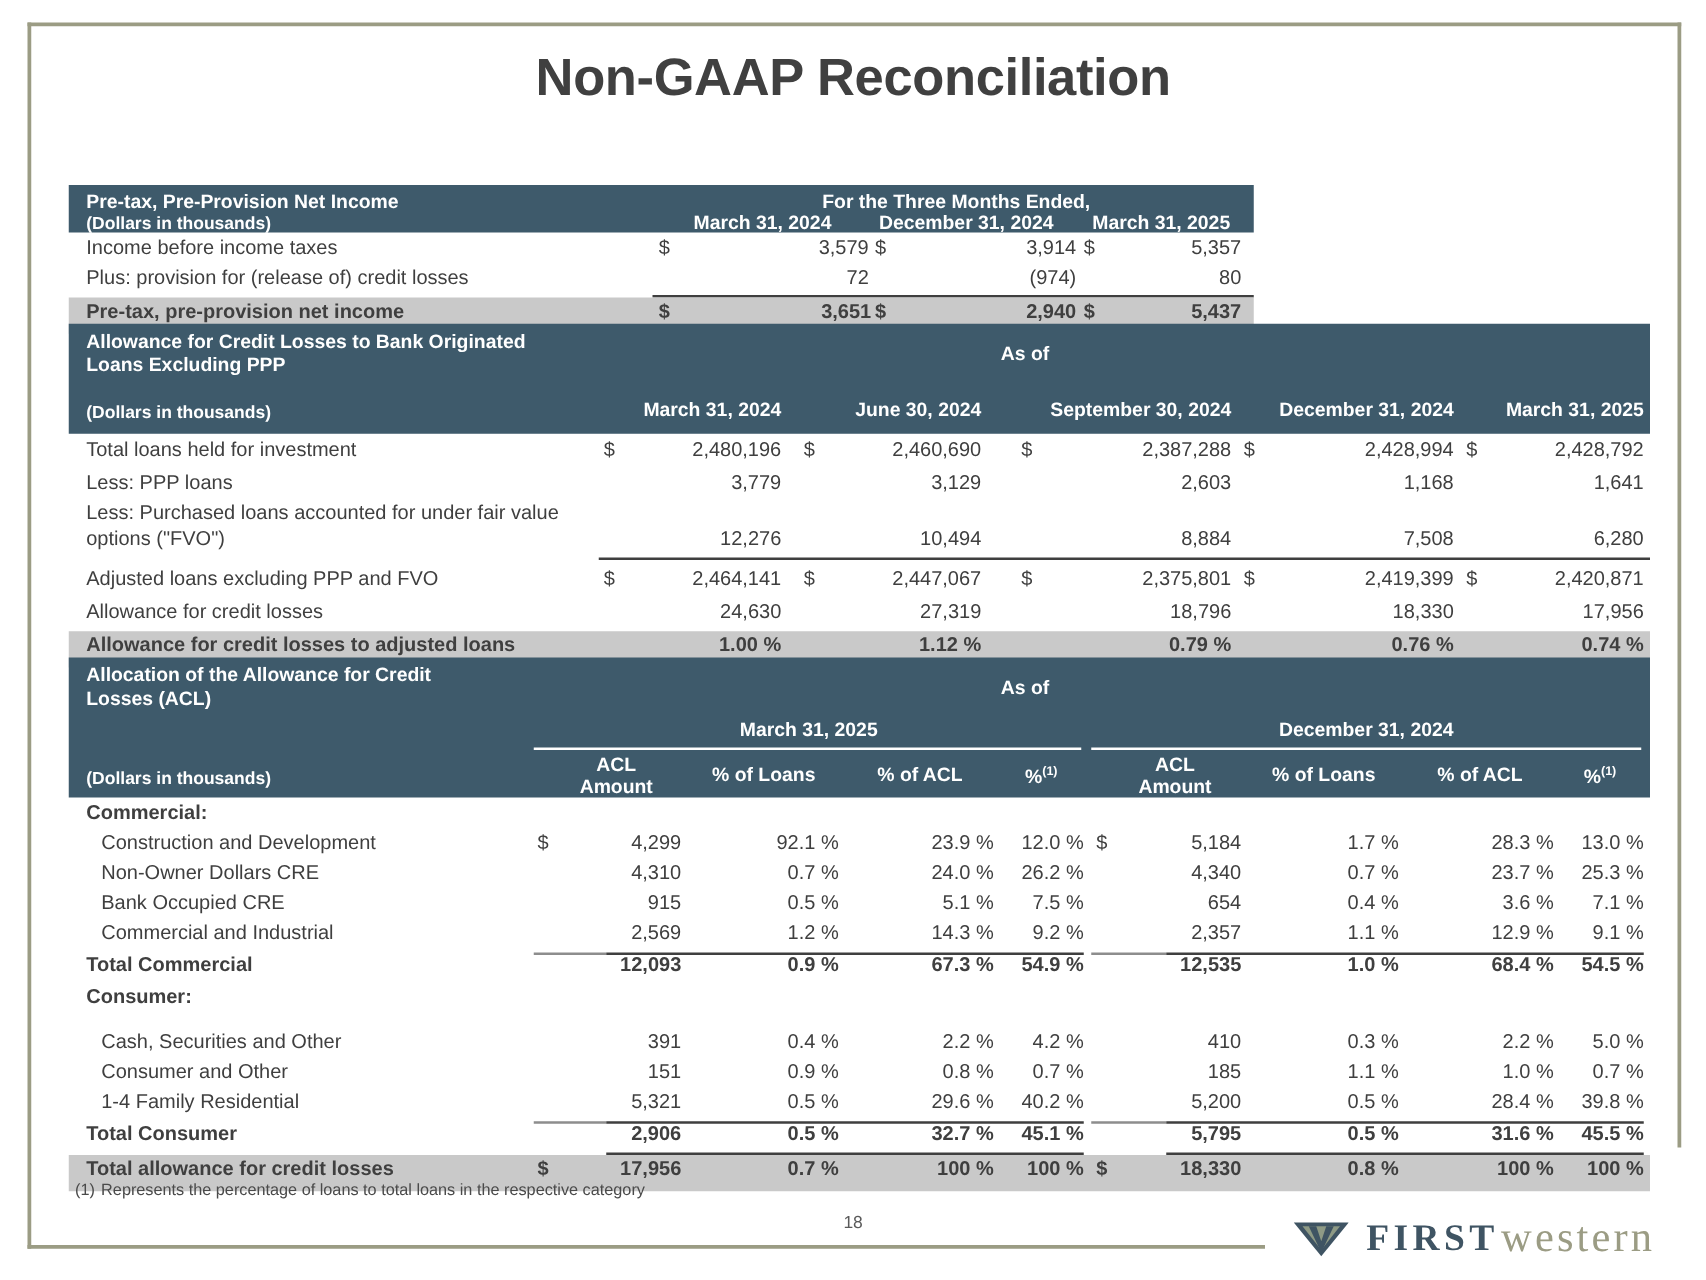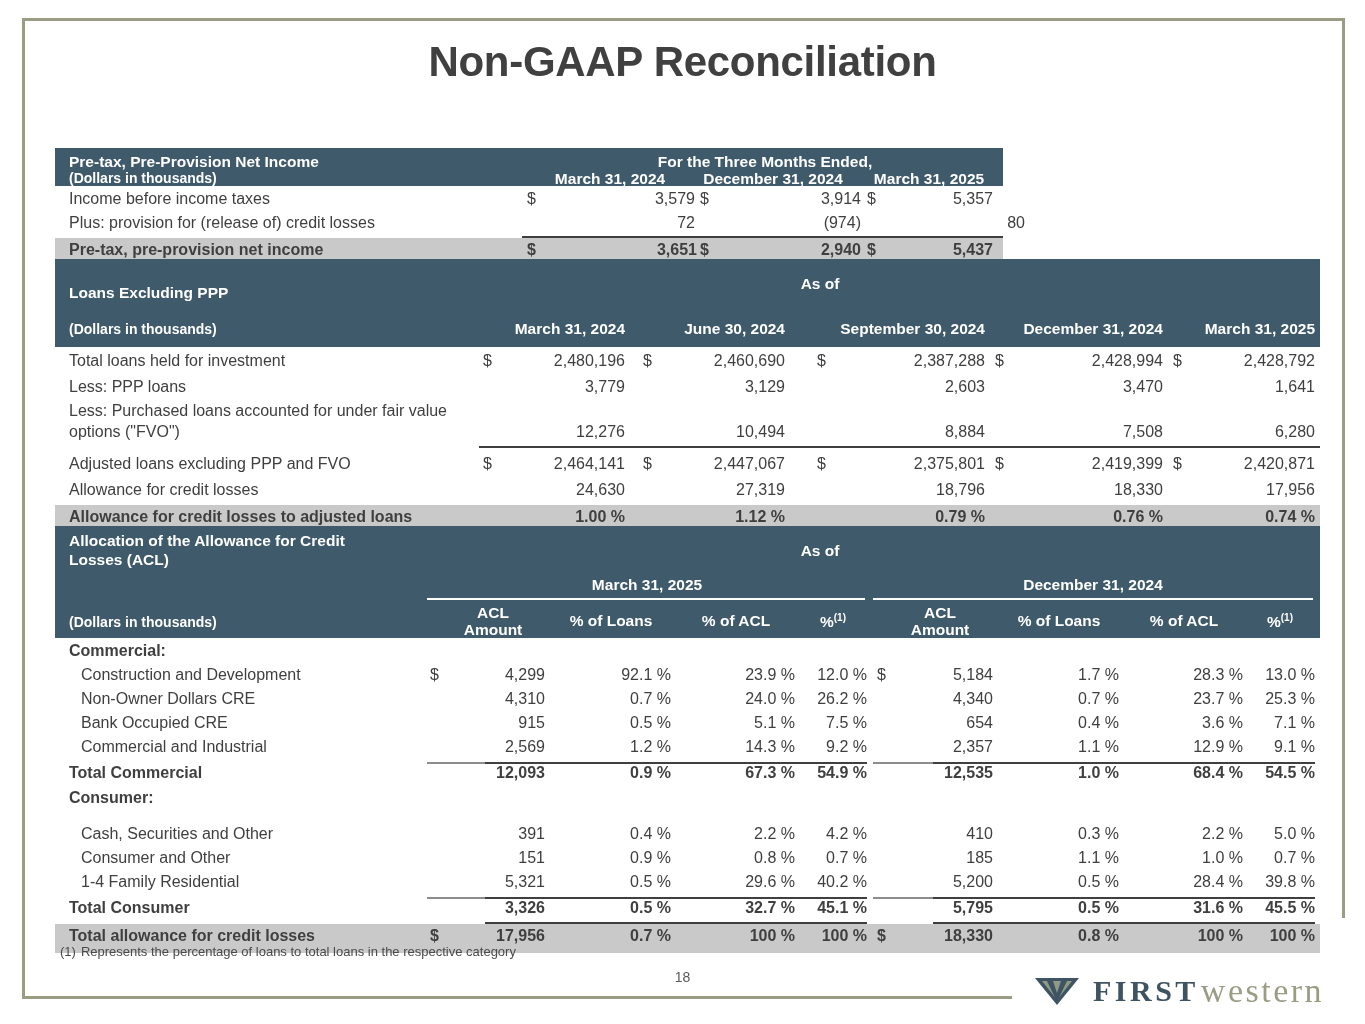--- a/index.html
+++ b/index.html
@@ -176,38 +176,39 @@
       <span class="cur" style="left:645px;">$</span>
       <span class="num" style="left:650px; width:156px;">3,914</span>
       <span class="cur" style="left:812px;">$</span>
       <span class="num" style="left:818px; width:120px;">5,357</span>
     </div>
 
     <div class="row" style="height:24px; padding-top:2px;">
       <span class="lbl">Plus: provision for (release of) credit losses</span>
       <span class="num" style="left:480px; width:160px;">72</span>
       <span class="num" style="left:650px; width:156px;">(974)</span>
-      <span class="num" style="left:850px; width:120px;">80</span>
+      <span class="num" style="left:818px; width:120px;">80</span>
       <span class="rule" style="left:467px; top:24px; width:481px;"></span>
     </div>
 
     <div class="row grayrow" style="height:26px; padding-top:3px;">
       <span class="lbl">Pre-tax, pre-provision net income</span>
       <span class="cur" style="left:472px;">$</span>
       <span class="num" style="left:454px; width:160px;padding-left:28px;">3,651</span>
       <span class="cur" style="left:645px;">$</span>
       <span class="num" style="left:650px; width:156px;">2,940</span>
       <span class="cur" style="left:812px;">$</span>
       <span class="num" style="left:818px; width:120px;">5,437</span>
     </div>
   </div>
 
   <div class="tbl" id="table2" style="left:55px; top:259px; width:1265px;">
 
     <div class="hdr" style="position:relative; height:88px;">
+      <div class="hdr-label" style="top:6px;">Allowance for Credit Losses to Bank Originated</div>
       <div class="hdr-label" style="top:25px;">Loans Excluding PPP</div>
       <div class="hdr-center" style="left:680px; top:16px; width:170px;">As of</div>
       <div class="hdr-sub" style="top:62px;">(Dollars in thousands)</div>
       <div class="hdr-col" style="left:400px; top:61px; width:170px;">March 31, 2024</div>
       <div class="hdr-col" style="left:580px; top:61px; width:150px;">June 30, 2024</div>
       <div class="hdr-col" style="left:740px; top:61px; width:190px;">September 30, 2024</div>
       <div class="hdr-col" style="left:928px; top:61px; width:180px;">December 31, 2024</div>
       <div class="hdr-col" style="left:1110px; top:61px; width:150px;">March 31, 2025</div>
     </div>
 
@@ -223,21 +224,21 @@
       <span class="num" style="left:948px; width:160px;">2,428,994</span>
       <span class="cur" style="left:1118px;">$</span>
       <span class="num" style="left:1125px; width:135px;">2,428,792</span>
     </div>
 
     <div class="row" style="height:24px; padding-top:2px;">
       <span class="lbl">Less: PPP loans</span>
       <span class="num" style="left:435px; width:135px;">3,779</span>
       <span class="num" style="left:595px; width:135px;">3,129</span>
       <span class="num" style="left:770px; width:160px;">2,603</span>
-      <span class="num" style="left:948px; width:160px;">3,470</span>
+      <span class="num" style="left:948px; width:160px;">1,168</span>
       <span class="num" style="left:1125px; width:135px;">1,641</span>
     </div>
 
     <div class="row" style="height:44px; padding-top:4px;">
       <span class="lbl" style="top:0px;">Less: Purchased loans accounted for under fair value</span>
       <span class="lbl" style="top:21px;">options ("FVO")</span>
       <span class="num" style="left:435px; top:21px; width:135px;">12,276</span>
       <span class="num" style="left:595px; top:21px; width:135px;">10,494</span>
       <span class="num" style="left:770px; top:21px; width:160px;">8,884</span>
       <span class="num" style="left:948px; top:21px; width:160px;">7,508</span>
@@ -422,21 +423,21 @@
       <span class="num" style="left:1070px; width:118px;">28.4 %</span>
       <span class="num" style="left:1194px; width:66px;">39.8 %</span>
       <span class="rule light" style="left:372px; top:24px; width:58px;"></span>
       <span class="rule" style="left:430px; top:24px; width:382px;"></span>
       <span class="rule light" style="left:818px; top:24px; width:60px;"></span>
       <span class="rule" style="left:878px; top:24px; width:382px;"></span>
     </div>
 
     <div class="row total" style="height:25px; padding-top:2px;">
       <span class="lbl">Total Consumer</span>
-      <span class="num" style="left:382px; width:108px;">3,326</span>
+      <span class="num" style="left:382px; width:108px;">2,906</span>
       <span class="num" style="left:496px; width:120px;">0.5 %</span>
       <span class="num" style="left:622px; width:118px;">32.7 %</span>
       <span class="num" style="left:746px; width:66px;">45.1 %</span>
       <span class="num" style="left:830px; width:108px;">5,795</span>
       <span class="num" style="left:944px; width:120px;">0.5 %</span>
       <span class="num" style="left:1070px; width:118px;">31.6 %</span>
       <span class="num" style="left:1194px; width:66px;">45.5 %</span>
       <span class="rule" style="left:430px; top:25px; width:382px;"></span>
       <span class="rule" style="left:878px; top:25px; width:382px;"></span>
     </div>

